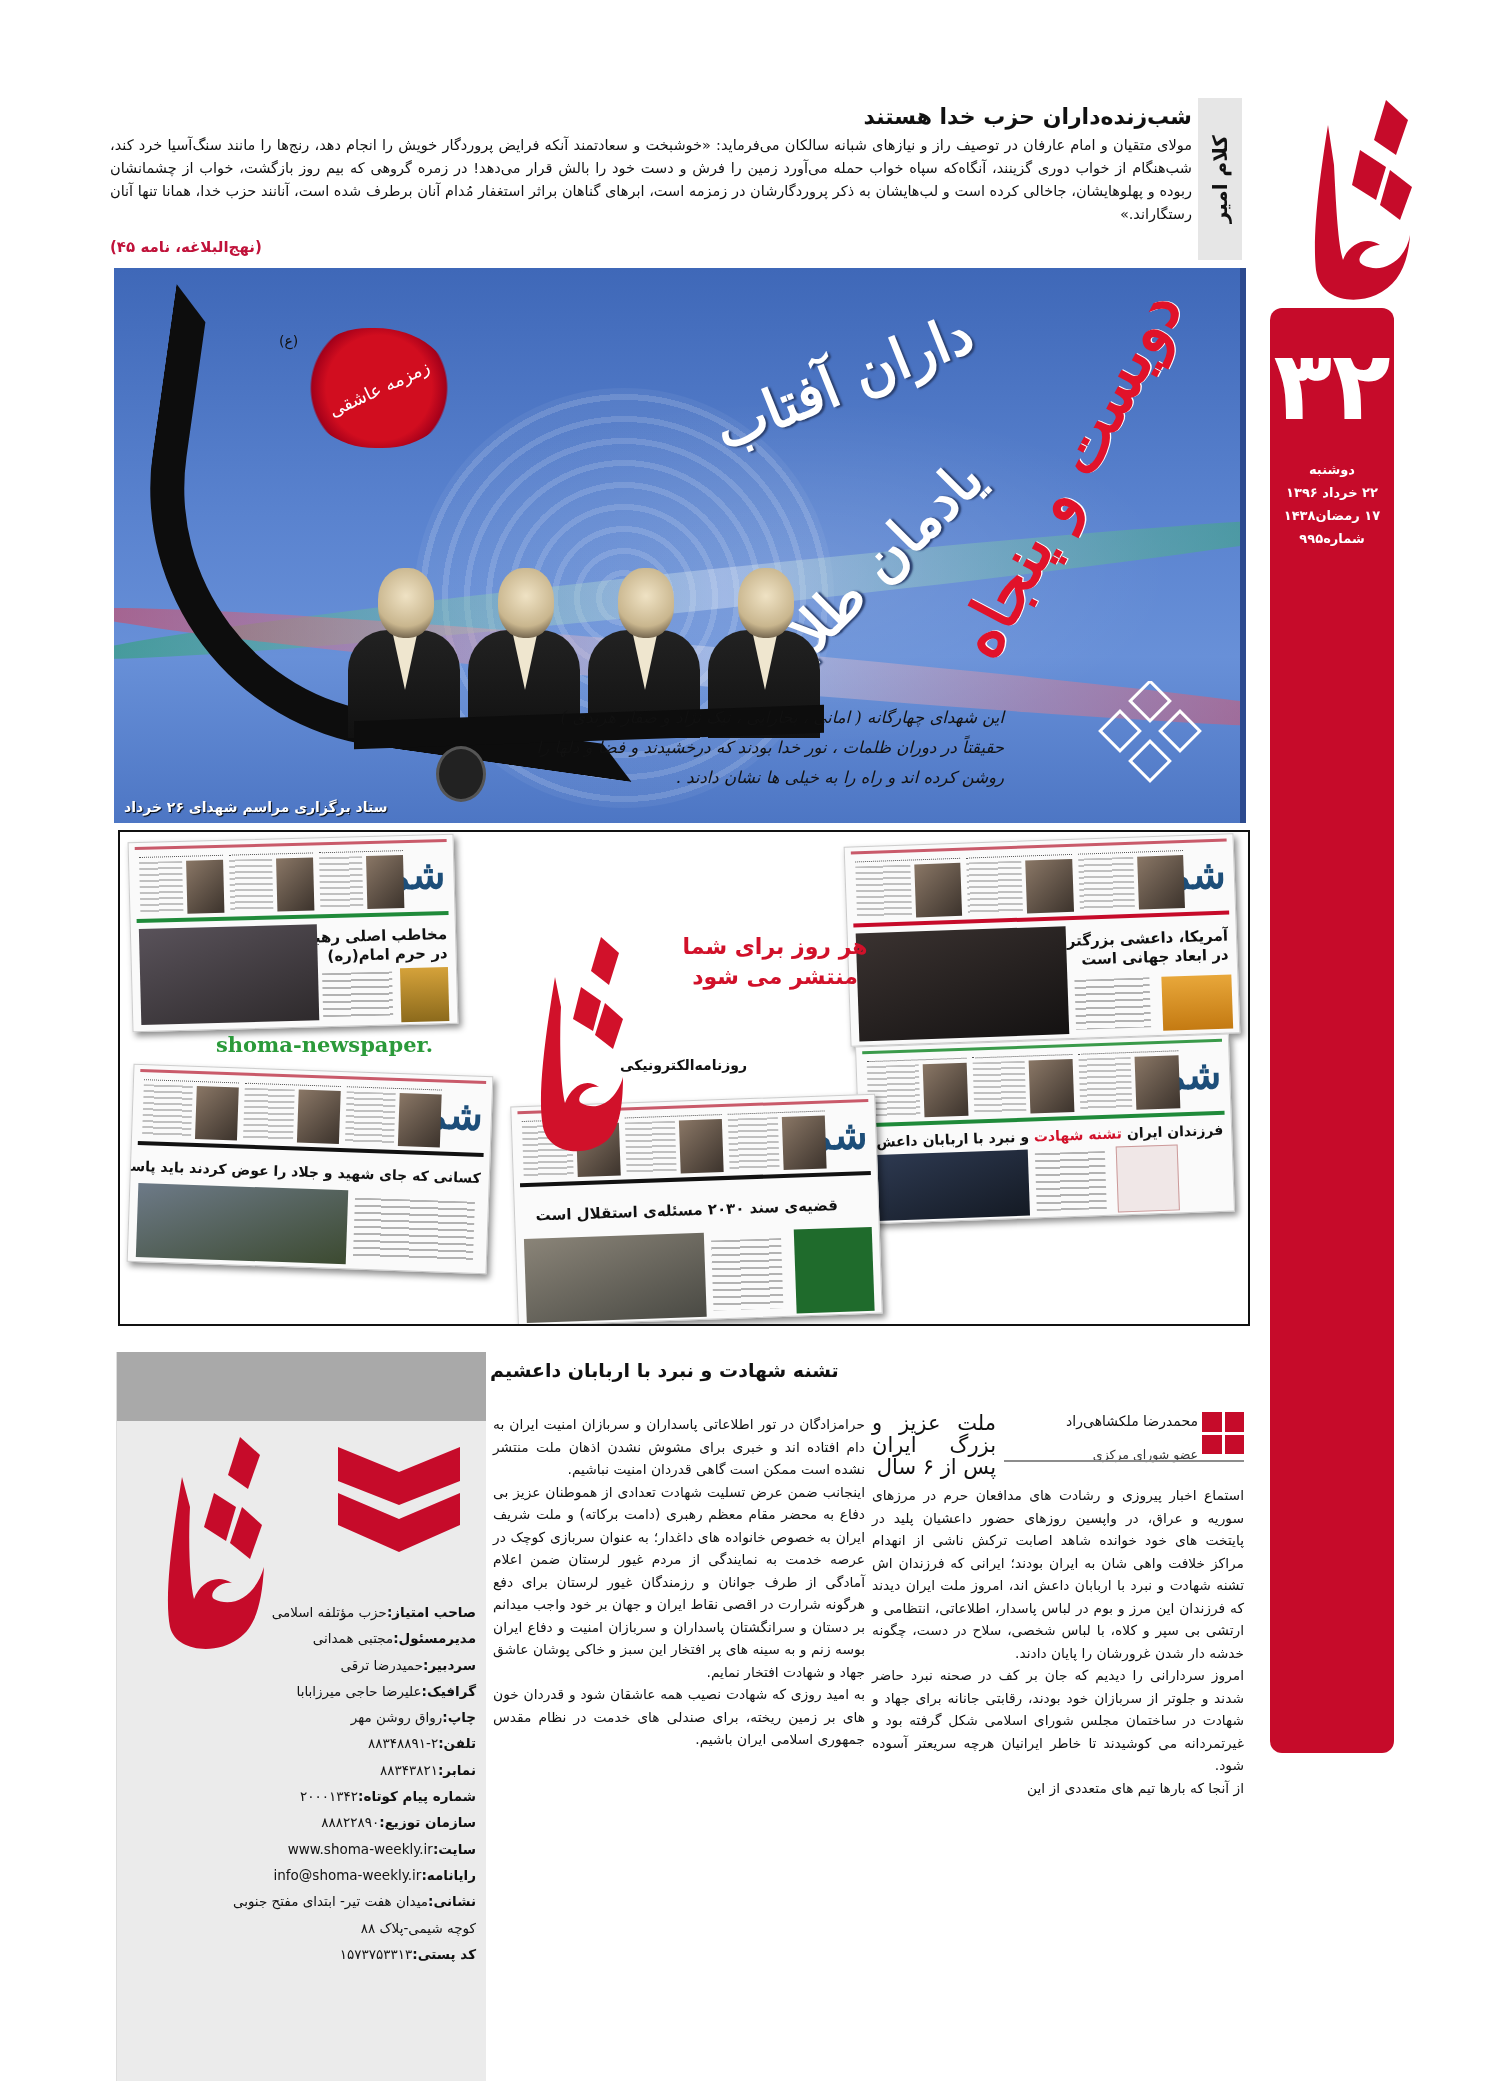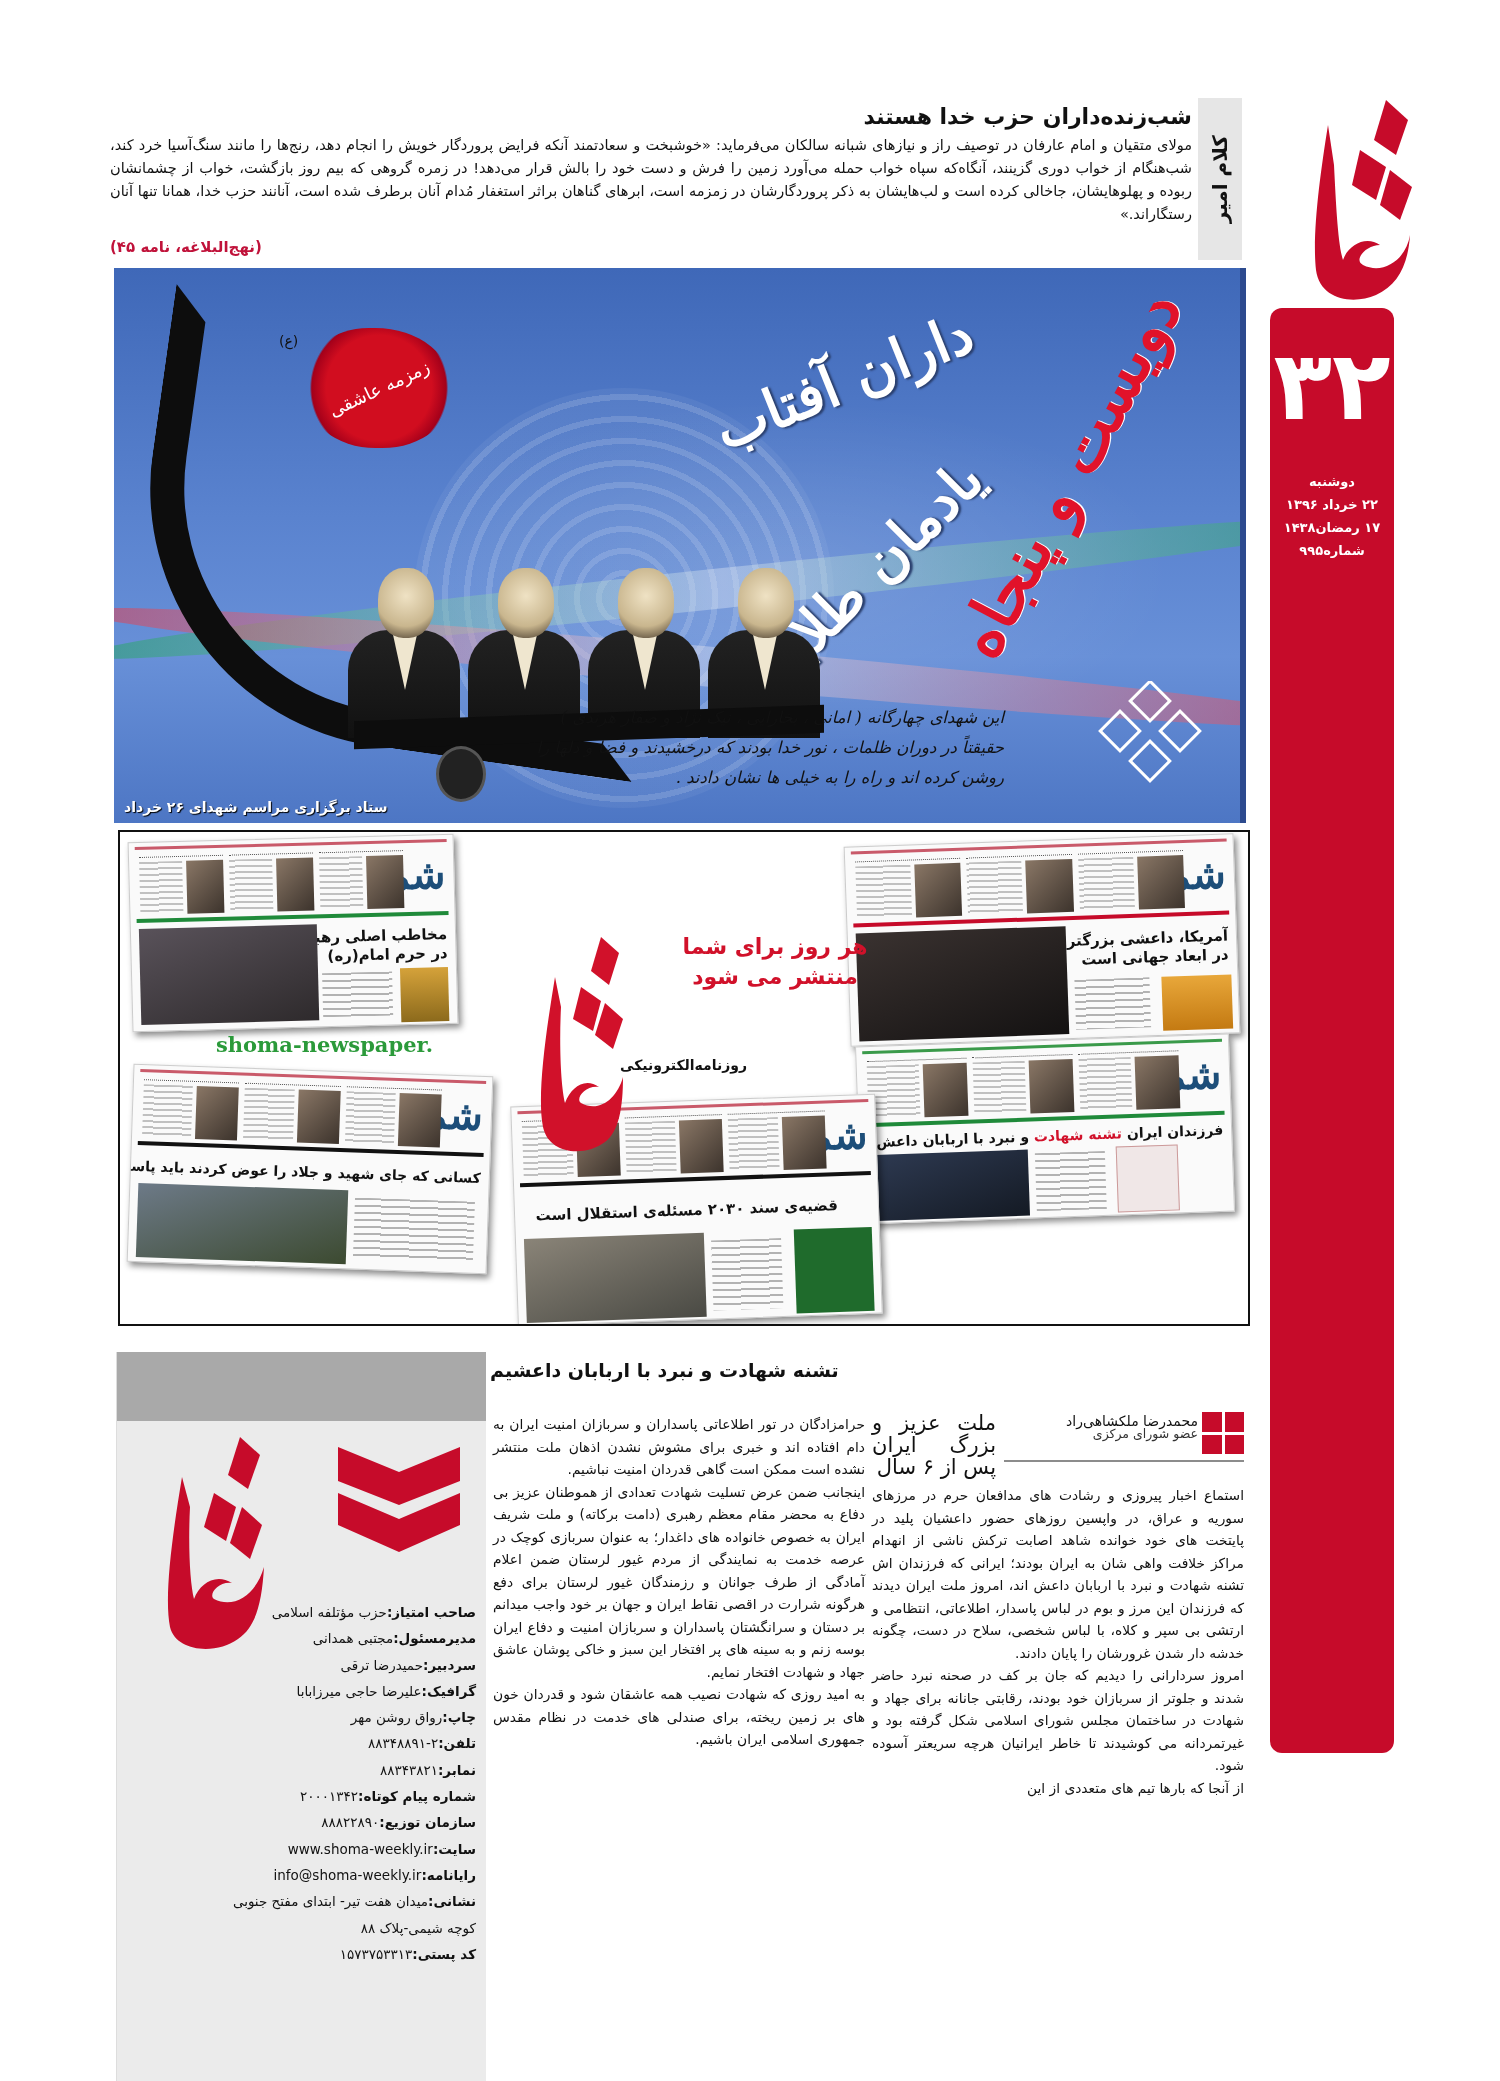--- a/index.html
+++ b/index.html
@@ -6,21 +6,21 @@
   html, body { width: 1500px; height: 2081px; background: #ffffff; overflow: hidden; }
   body { position: relative; font-family: "DejaVu Sans", sans-serif; color: #111; direction: rtl; }
 
   
   .masthead-logo { position: absolute; left: 1268px; top: 95px; width: 145px; height: 210px; }
   .issue-strip {
     position: absolute; left: 1270px; top: 308px; width: 124px; height: 1445px;
     background: #c60b2a; border-radius: 12px; color: #fff; text-align: center;
   }
   .issue-number { margin-top: 30px; font-size: 96px; font-weight: bold; line-height: 1; font-family: "DejaVu Sans", sans-serif; letter-spacing: -4px; }
-  .issue-meta { margin-top: 36px; font-size: 13px; line-height: 23px; font-weight: bold; }
+  .issue-meta { margin-top: 24px; font-size: 13px; line-height: 23px; font-weight: bold; }
 
   
   .quote-tab {
     position: absolute; left: 1198px; top: 98px; width: 44px; height: 162px;
     background: #e6e6e6; display: flex; align-items: center; justify-content: center;
   }
   .quote-tab span { writing-mode: vertical-rl; transform: rotate(180deg); font-size: 20px; font-weight: bold; color: #111; }
   .quote-block { position: absolute; left: 110px; top: 100px; width: 1082px; height: 160px; text-align: justify; }
   .quote-title { font-size: 22px; font-weight: bold; line-height: 34px; }
   .quote-body { font-size: 14.5px; line-height: 23px; text-align: justify; text-align-last: right; }
@@ -77,21 +77,21 @@
   
   .article-title { position: absolute; left: 490px; top: 1350px; width: 640px; text-align: left; font-size: 19px; font-weight: bold; line-height: 40px; }
   .col { position: absolute; font-size: 13.8px; line-height: 22.5px; text-align: justify; text-align-last: right; }
   .col-right { left: 872px; top: 1412px; width: 372px; }
   .col-left { left: 493px; top: 1413px; width: 372px; }
   .col p { margin: 0; }
   .author { float: right; width: 240px; height: 72px; position: relative; margin-left: 8px; }
   .author .squares { position: absolute; right: 0; top: 0; width: 42px; height: 42px; display: grid; grid-template-columns: 1fr 1fr; grid-template-rows: 1fr 1fr; gap: 3px; }
   .author .squares i { background: #c60b2a; display: block; }
   .author .name { position: absolute; right: 46px; top: -2px; font-size: 14px; white-space: nowrap; }
-  .author .role { position: absolute; right: 46px; top: 11px; font-size: 12.5px; color: #333; white-space: nowrap; }
+  .author .role { position: absolute; right: 46px; top: 32px; font-size: 12.5px; color: #333; white-space: nowrap; }
   .author .rule { position: absolute; right: 0; left: 0; top: 48px; height: 2px; background: #8c8c8c; }
   .author-lead { display: block; font-size: 21px; line-height: 22px; text-align: justify; }
 
   
   .imprint { position: absolute; left: 116px; top: 1352px; width: 370px; height: 834px; background: #ebebeb; border-left: 1px solid #ddd; }
   .imprint .greybar { position: absolute; left: 0; right: 0; top: 0; height: 69px; background: #a9a9a9; }
   .imprint .chev { position: absolute; right: 26px; top: 95px; width: 122px; height: 105px; }
   .imprint .logo { position: absolute; left: 35px; top: 85px; width: 120px; height: 215px; }
   .imprint .lines { position: absolute; right: 10px; top: 247px; width: 350px; text-align: right; font-size: 13.5px; line-height: 26.3px; }
   .imprint .lines .row { white-space: nowrap; }

